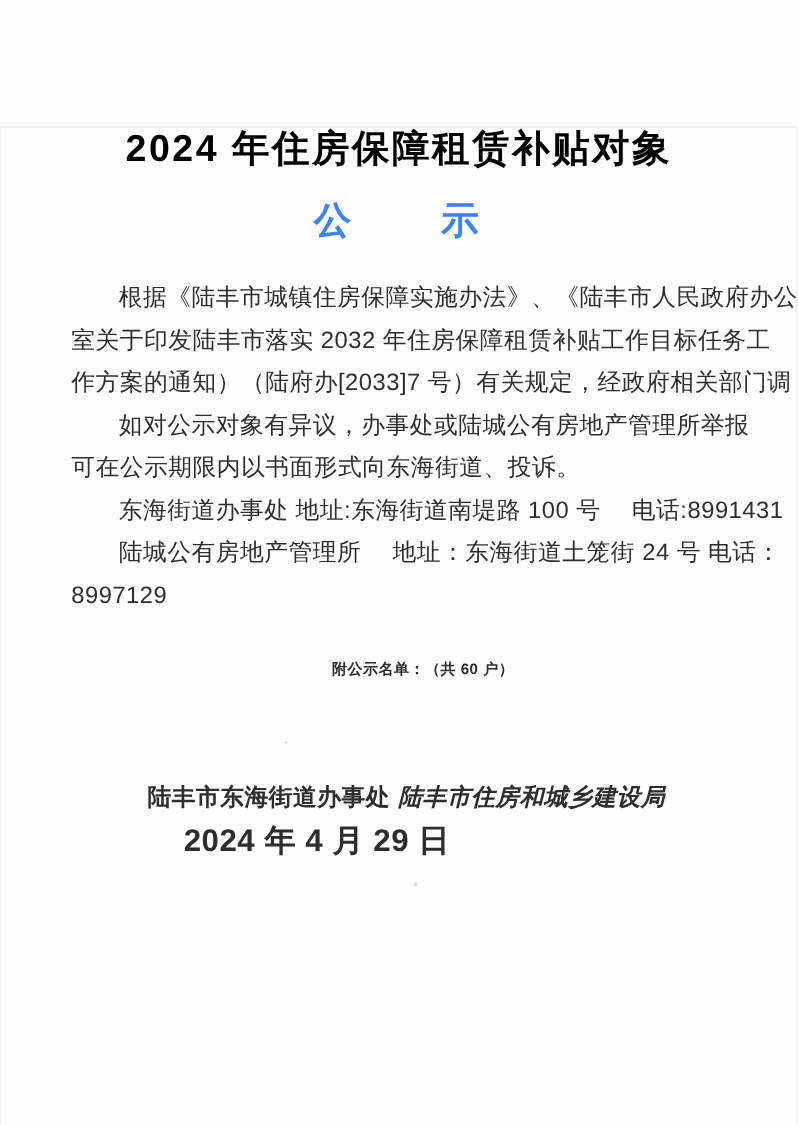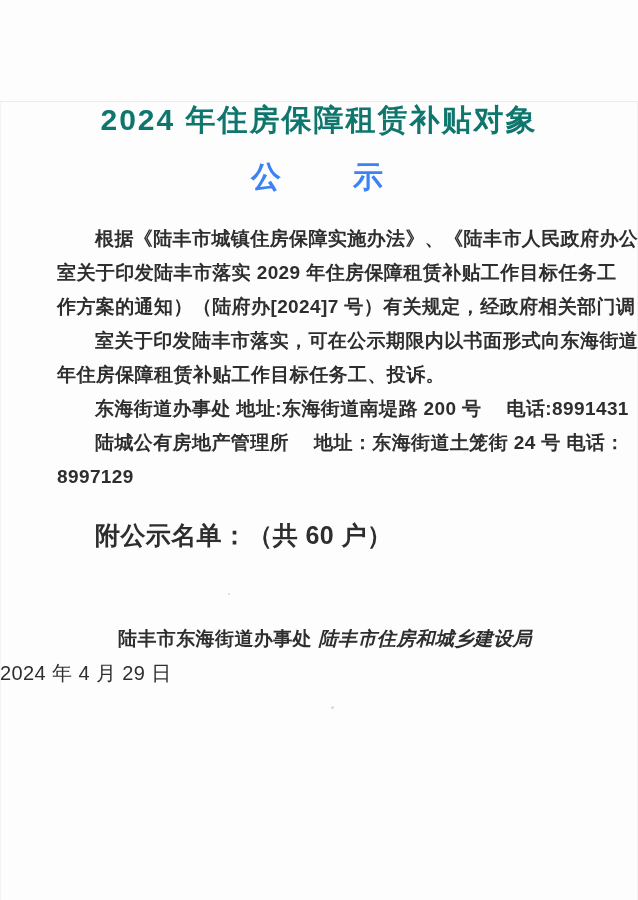--- a/index.html
+++ b/index.html
@@ -30,98 +30,99 @@
   .speck-1 { left: 331px; top: 605px; }
   .speck-2 { left: 228px; top: 492px; width: 2px; height: 2px; }
 
   .doc-title {
     margin-top: 101px;
     text-align: center;
     font-size: 30px;
     line-height: 38px;
     font-weight: 700;
     letter-spacing: 2px;
-    color: #0f766e;
+    color: #000000;
   }
 
   .doc-subtitle {
     margin-top: 19px;
     text-align: center;
     font-size: 30px;
     line-height: 38px;
     font-weight: 700;
     letter-spacing: 4px;
     color: #3b82f6;
   }
 
   .body-block {
     margin-top: 26px;
     padding: 0 56px 0 57px;
     font-size: 19px;
-    font-weight: 700;
+    font-weight: 400;
     letter-spacing: 0.4px;
     color: #2e2e2e;
   }
 
   .body-line {
     line-height: 34px;
     white-space: nowrap;
   }
 
   .indent { padding-left: 38px; }
 
   .attachment-line {
     margin-top: 24px;
     padding: 0 56px 0 95px;
-    font-size: 25px;
+    font-size: 12px;
     font-weight: 600;
     line-height: 34px;
     letter-spacing: 0.4px;
     color: #2e2e2e;
+    text-align: center;
   }
 
   .sig-row {
     margin-top: 70px;
     display: flex;
     font-size: 19px;
     font-weight: 600;
     line-height: 34px;
     letter-spacing: 0.4px;
     color: #2e2e2e;
   }
   .sig-left { margin-left: 92px; padding-left: 26px; }
   .sig-right { margin-left: auto; margin-right: 106px; font-style: italic; }
 
   .date-row {
-    text-align: left;
+    text-align: center;
     padding-right: 131px;
-    font-size: 20px;
-    font-weight: 400;
+    font-size: 25px;
+    font-weight: 700;
     line-height: 34px;
     letter-spacing: 0.4px;
     color: #2e2e2e;
   }
 </style>
 </head>
 <body>
 
 <div class="paper">
 
   <div class="doc-title">2024 年住房保障租赁补贴对象</div>
   <div class="doc-subtitle">公　　示</div>
 
   <div class="body-block">
     <div class="body-line indent">根据《陆丰市城镇住房保障实施办法》、《陆丰市人民政府办公</div>
-    <div class="body-line">室关于印发陆丰市落实 2029 年住房保障租赁补贴工作目标任务工</div>
-    <div class="body-line">作方案的通知）（陆府办[2024]7 号）有关规定，经政府相关部门调</div>
+    <div class="body-line">室关于印发陆丰市落实 2032 年住房保障租赁补贴工作目标任务工</div>
+    <div class="body-line">作方案的通知）（陆府办[2033]7 号）有关规定，经政府相关部门调</div>
 
-    <div class="body-line indent">室关于印发陆丰市落实，可在公示期限内以书面形式向东海街道</div>
-    <div class="body-line">年住房保障租赁补贴工作目标任务工、投诉。</div>
+    <div class="body-line indent">如对公示对象有异议，办事处或陆城公有房地产管理所举报</div>
+    <div class="body-line">可在公示期限内以书面形式向东海街道、投诉。</div>
 
-    <div class="body-line indent">东海街道办事处 地址:东海街道南堤路 200 号　 电话:8991431</div>
+    <div class="body-line indent">东海街道办事处 地址:东海街道南堤路 100 号　 电话:8991431</div>
     <div class="body-line indent">陆城公有房地产管理所　 地址：东海街道土笼街 24 号 电话：</div>
     <div class="body-line">8997129</div>
   </div>
 
   <div class="attachment-line">附公示名单：（共 60 户）</div>
 
   <div class="sig-row">
     <span class="sig-left">陆丰市东海街道办事处</span>
     <span class="sig-right">陆丰市住房和城乡建设局</span>
   </div>

